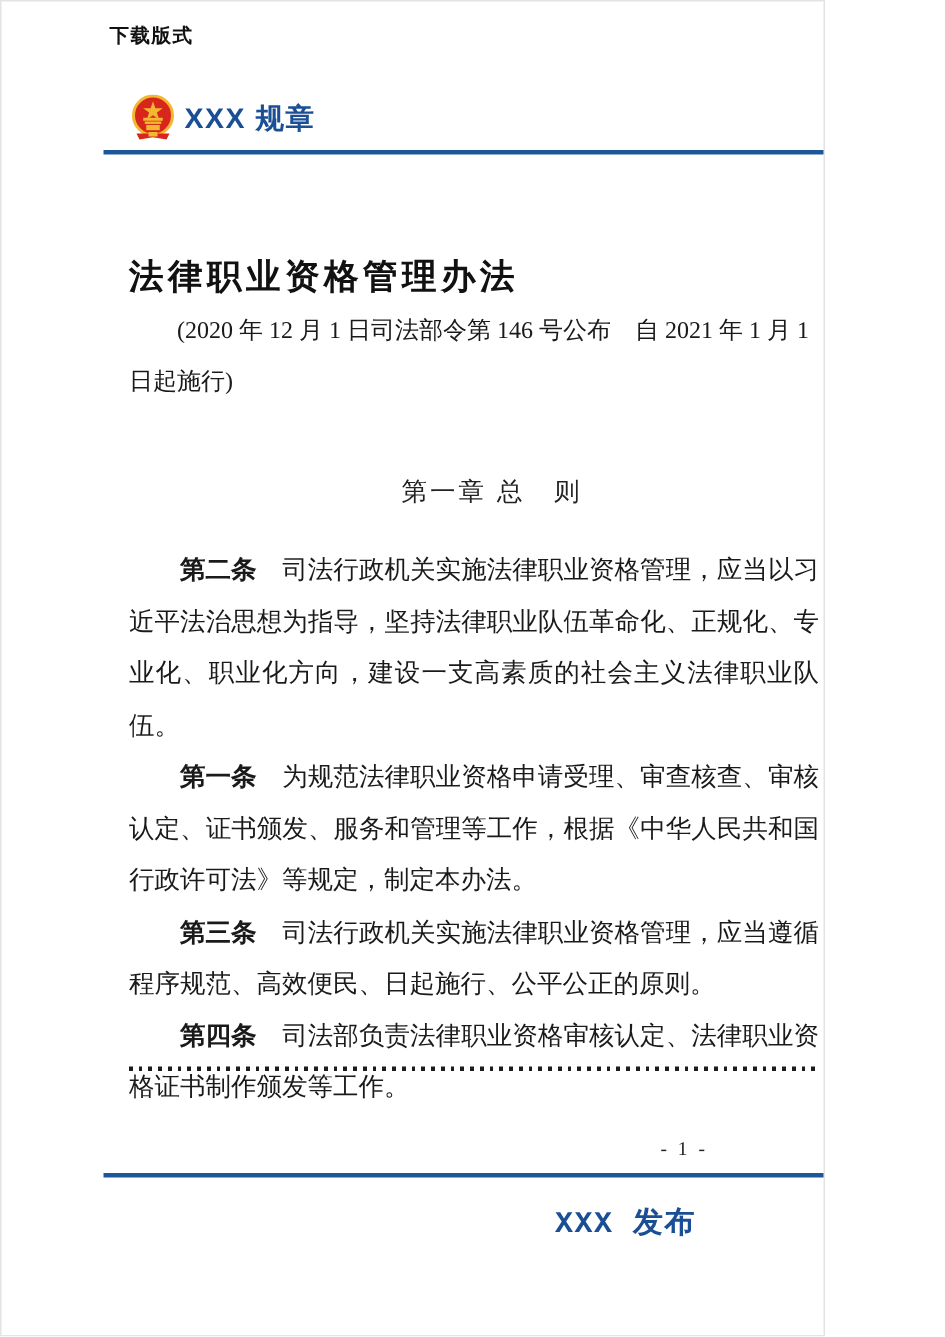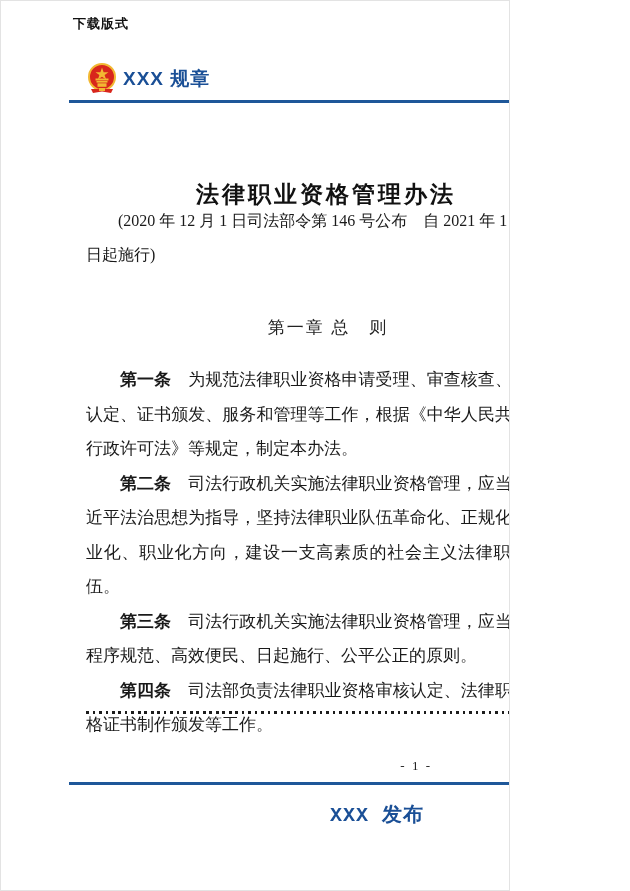--- a/index.html
+++ b/index.html
@@ -1,18 +1,18 @@
 <!DOCTYPE html>
 <html><head>
 <meta charset="utf-8">
 <style>
   html,body{margin:0;padding:0;background:#ffffff;}
   .page{
     position:relative;
-    width:510px;height:891px;
+    width:550px;height:891px;
     background:#ffffff;
     box-sizing:border-box;
     border:1px solid #e3e3e3;
     font-family:"Liberation Serif","DejaVu Serif",serif;
     color:#1a1a1a;
     overflow:hidden;
   }
   .top-link{
     position:absolute;left:72px;top:14px;
     font-size:13px;font-weight:bold;color:#111;
@@ -29,22 +29,22 @@
     position:absolute;left:54px;top:7px;
     font-family:Liberation Sans, sans-serif;
     font-size:19px;font-weight:bold;color:#1a4f96;letter-spacing:1px;
     white-space:nowrap;
   }
   .header-rule{
     position:absolute;left:68px;top:99px;width:492px;height:3px;
     background:#1e5799;
   }
   .doc-title{
-    position:absolute;left:85px;top:168px;width:460px;margin:10px;
-    text-align:center;font-size:23px;font-weight:bold;color:#111;
+    position:absolute;left:85px;top:168px;width:460px;margin:0;
+    text-align:left;font-size:23px;font-weight:bold;color:#111;
     letter-spacing:3px;
   }
   .promulgation{
     position:absolute;left:85px;top:203px;width:460px;margin:0;
     font-size:16px;line-height:34px;text-indent:2em;color:#1a1a1a;
   }
   .chapter{
     position:absolute;left:85px;top:303px;width:460px;margin:12px;
     text-align:center;
     font-family:"Liberation Sans","DejaVu Sans",sans-serif;
@@ -99,22 +99,22 @@
 
   <div class="header-rule"></div>
 
   <h1 class="doc-title">法律职业资格管理办法</h1>
 
   <p class="promulgation">(2020 年 12 月 1 日司法部令第 146 号公布　自 2021 年 1 月 1 日起施行)</p>
 
   <h2 class="chapter">第一章 总　则</h2>
 
   <div class="articles" id="articles">
+      <p class="article"><b class="article-label">第二条</b><span>　司法行政机关实施法律职业资格管理，应当以习近平法治思想为指导，坚持法律职业队伍革命化、正规化、专业化、职业化方向，建设一支高素质的社会主义法律职业队伍。</span></p>
       <p class="article"><b class="article-label">第一条</b><span>　为规范法律职业资格申请受理、审查核查、审核认定、证书颁发、服务和管理等工作，根据《中华人民共和国行政许可法》等规定，制定本办法。</span></p>
-      <p class="article"><b class="article-label">第二条</b><span>　司法行政机关实施法律职业资格管理，应当以习近平法治思想为指导，坚持法律职业队伍革命化、正规化、专业化、职业化方向，建设一支高素质的社会主义法律职业队伍。</span></p>
       <p class="article"><b class="article-label">第三条</b><span>　司法行政机关实施法律职业资格管理，应当遵循程序规范、高效便民、日起施行、公平公正的原则。</span></p>
       <p class="article"><b class="article-label">第四条</b><span>　司法部负责法律职业资格审核认定、法律职业资格证书制作颁发等工作。</span></p>
     </div>
 
   <div class="dotted-rule"></div>
 
   <div class="page-number">- 1 -</div>
 
   <div class="footer-rule"></div>
 

